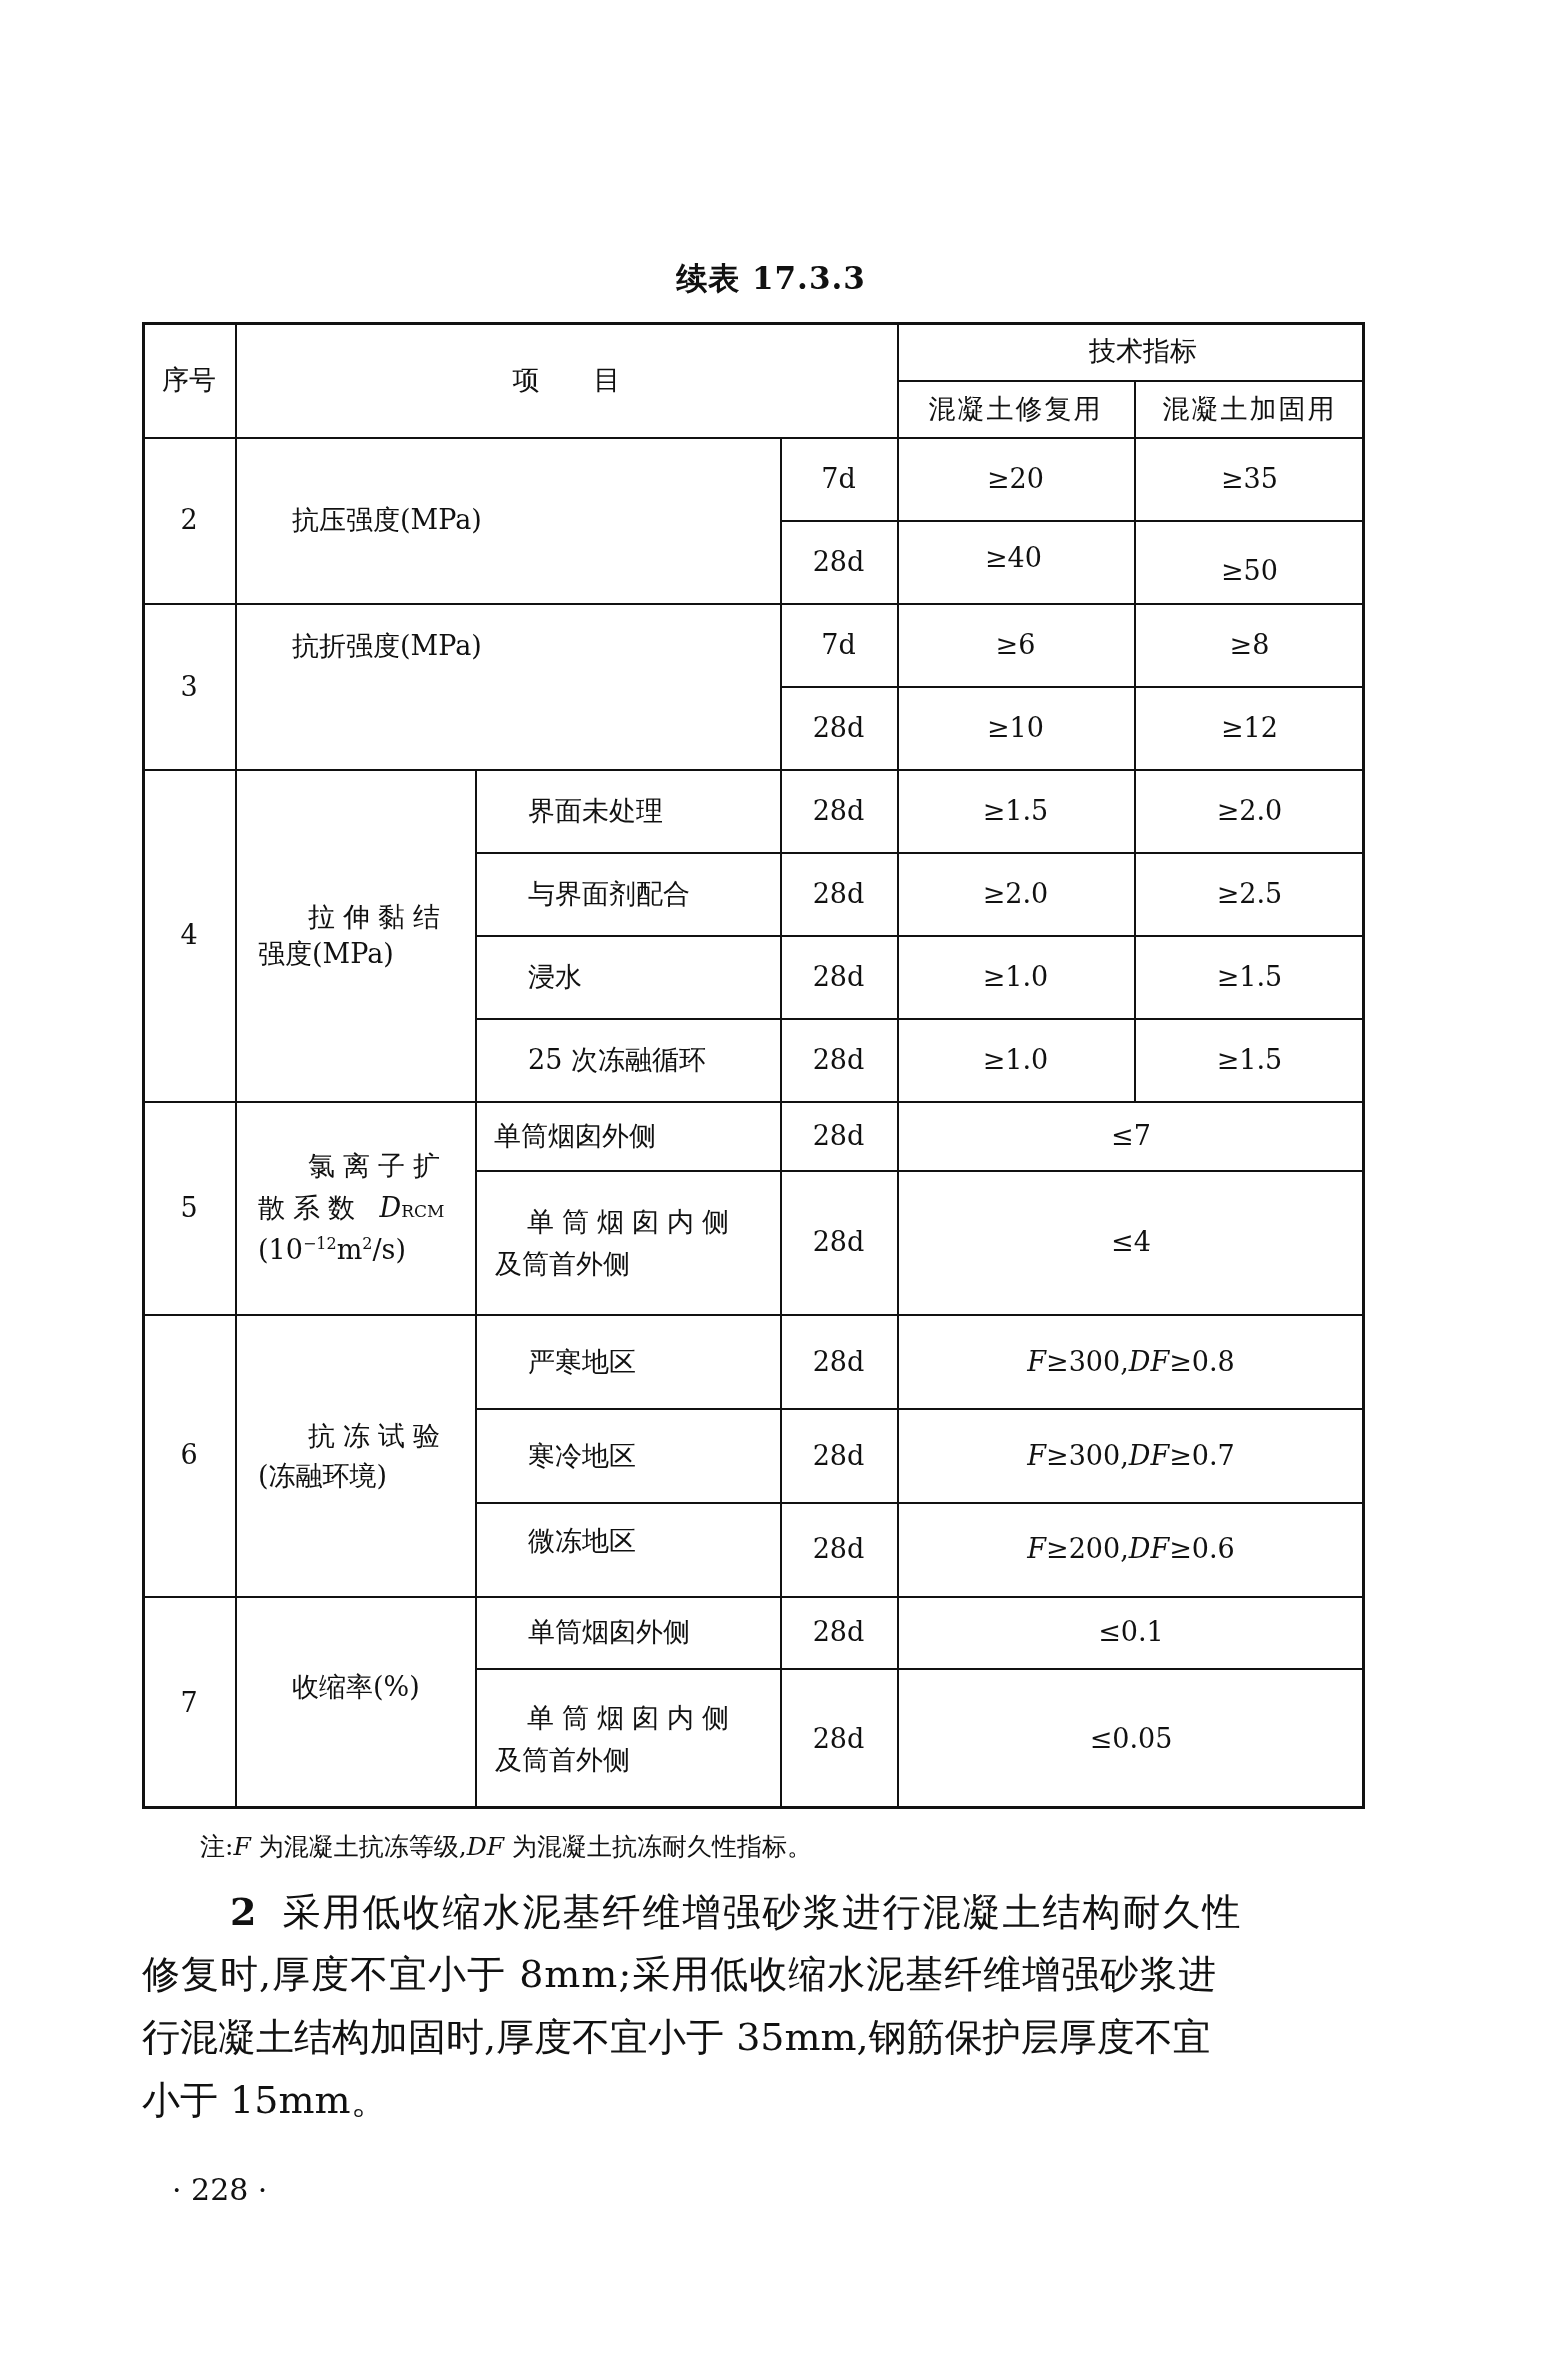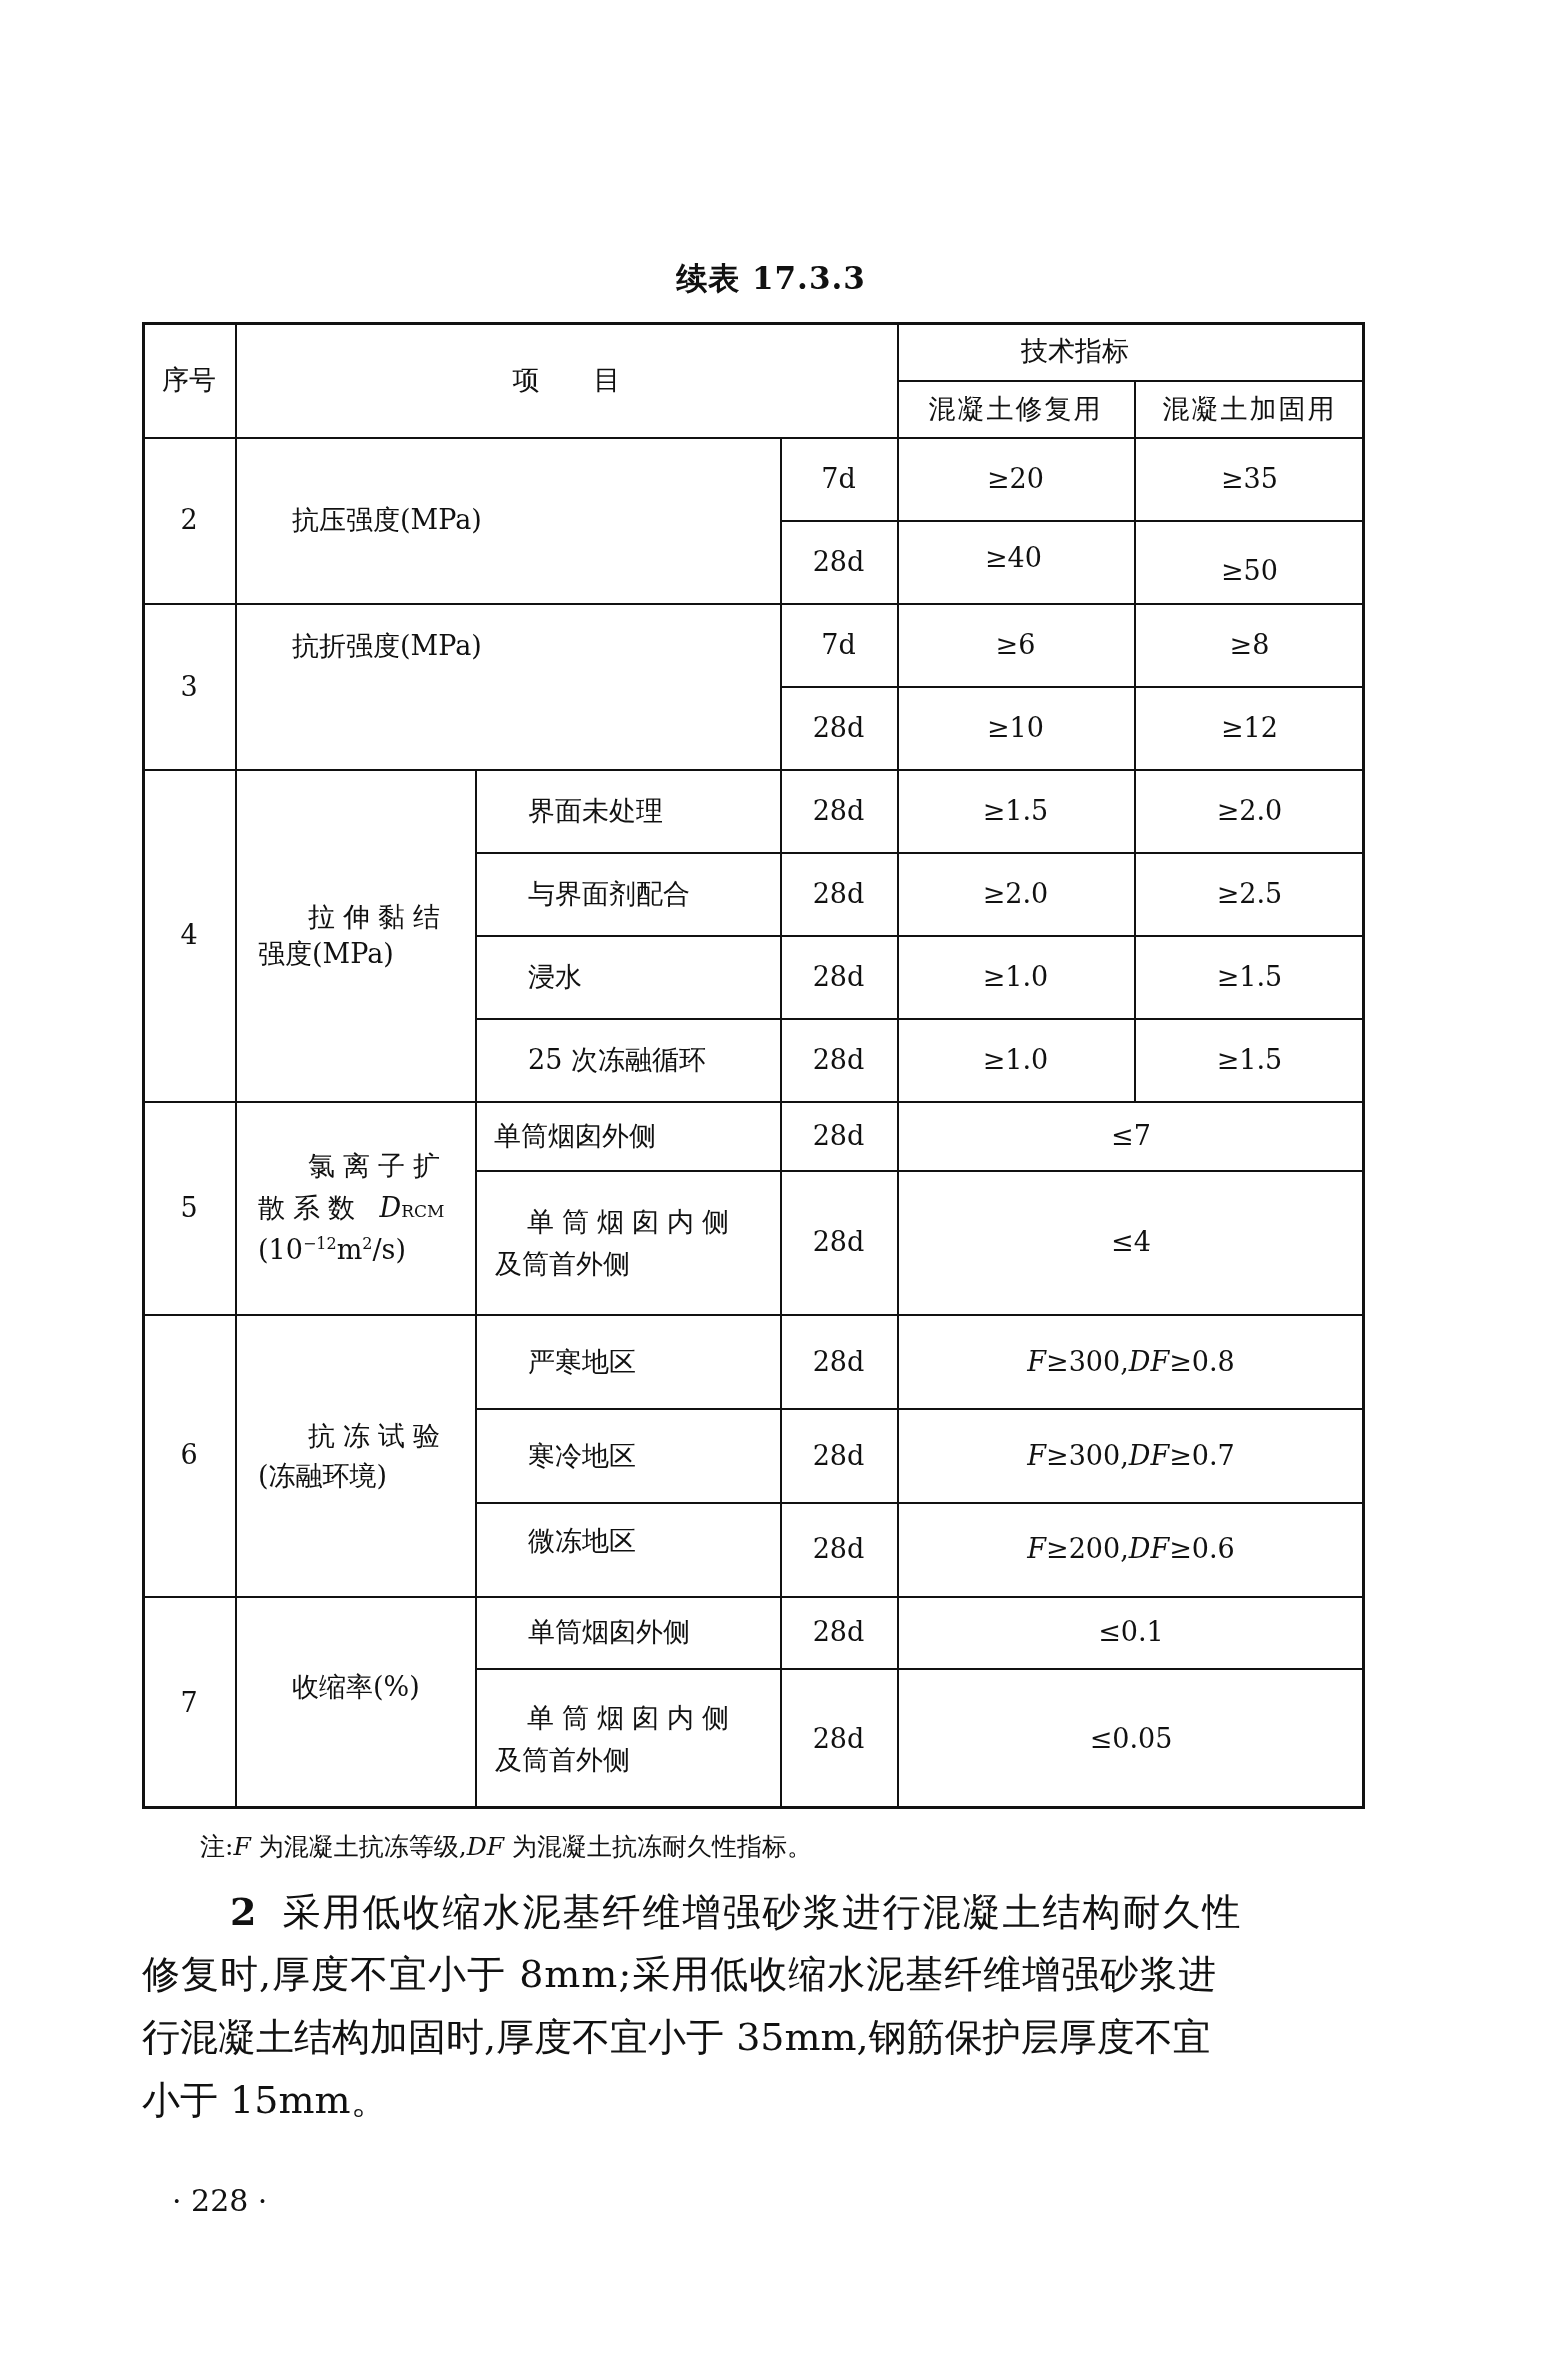--- a/index.html
+++ b/index.html
@@ -12,21 +12,21 @@
   .vl { position:absolute; width:0; border-left:2px solid #111; }
   .cell { position:absolute; display:flex; align-items:center; justify-content:center; font-size:27px; line-height:1.35; box-sizing:border-box; text-align:center; }
   .cell.left { justify-content:flex-start; text-align:left; }
   .wide { letter-spacing:8px; }
   .it { font-style:italic; }
   .sub { font-size:17px; }
   .sup { font-size:16px; vertical-align:super; }
   .note { left:200px; top:1830px; font-size:25px; }
   .para { left:142px; width:1225px; font-size:38px; line-height:63px; }
   .para .num { font-weight:bold; }
-  .pageno { left:172px; top:2172px; font-size:30px;margin-top:11px; }
+  .pageno { left:172px; top:2172px; font-size:30px; }
 </style>
 </head>
 <body>
 
 <div class="abs title">续表 17.3.3</div>
 
 <div class="abs table"></div>
 
 <div class="hl" style="left:897px;width:468px;top:380px"></div>
 <div class="hl" style="left:142px;width:1223px;top:437px"></div>
@@ -46,21 +46,21 @@
 <div class="hl" style="left:475px;width:890px;top:1668px"></div>
 
 <div class="vl" style="left:235px;top:322px;height:1487px"></div>
 <div class="vl" style="left:897px;top:322px;height:1487px"></div>
 <div class="vl" style="left:780px;top:437px;height:1372px"></div>
 <div class="vl" style="left:1134px;top:380px;height:721px"></div>
 <div class="vl" style="left:475px;top:769px;height:1040px"></div>
 
 <div class="cell" style="left:142px;top:322px;width:94px;height:116px">序号</div>
 <div class="cell" style="left:236px;top:322px;width:661px;height:116px;white-space:pre">项　　目</div>
-<div class="cell" style="left:877px;top:322px;width:396px;height:58px">技术指标</div>
+<div class="cell" style="left:945px;top:322px;width:396px;height:58px">技术指标</div>
 <div class="cell" style="left:897px;top:380px;width:237px;height:58px;letter-spacing:2px">混凝土修复用</div>
 <div class="cell" style="left:1134px;top:380px;width:231px;height:58px;letter-spacing:2px">混凝土加固用</div>
 
 <div class="cell" style="left:142px;top:438px;width:94px;height:165px">2</div>
 <div class="cell left" style="left:292px;top:438px;width:480px;height:165px">抗压强度(MPa)</div>
 <div class="cell" style="left:780px;top:438px;width:117px;height:83px">7d</div>
 <div class="cell" style="left:897px;top:438px;width:237px;height:83px">≥20</div>
 <div class="cell" style="left:1134px;top:438px;width:231px;height:83px">≥35</div>
 <div class="cell" style="left:780px;top:521px;width:117px;height:82px">28d</div>
 <div class="cell" style="left:895px;top:521px;width:237px;height:74px">≥40</div>

